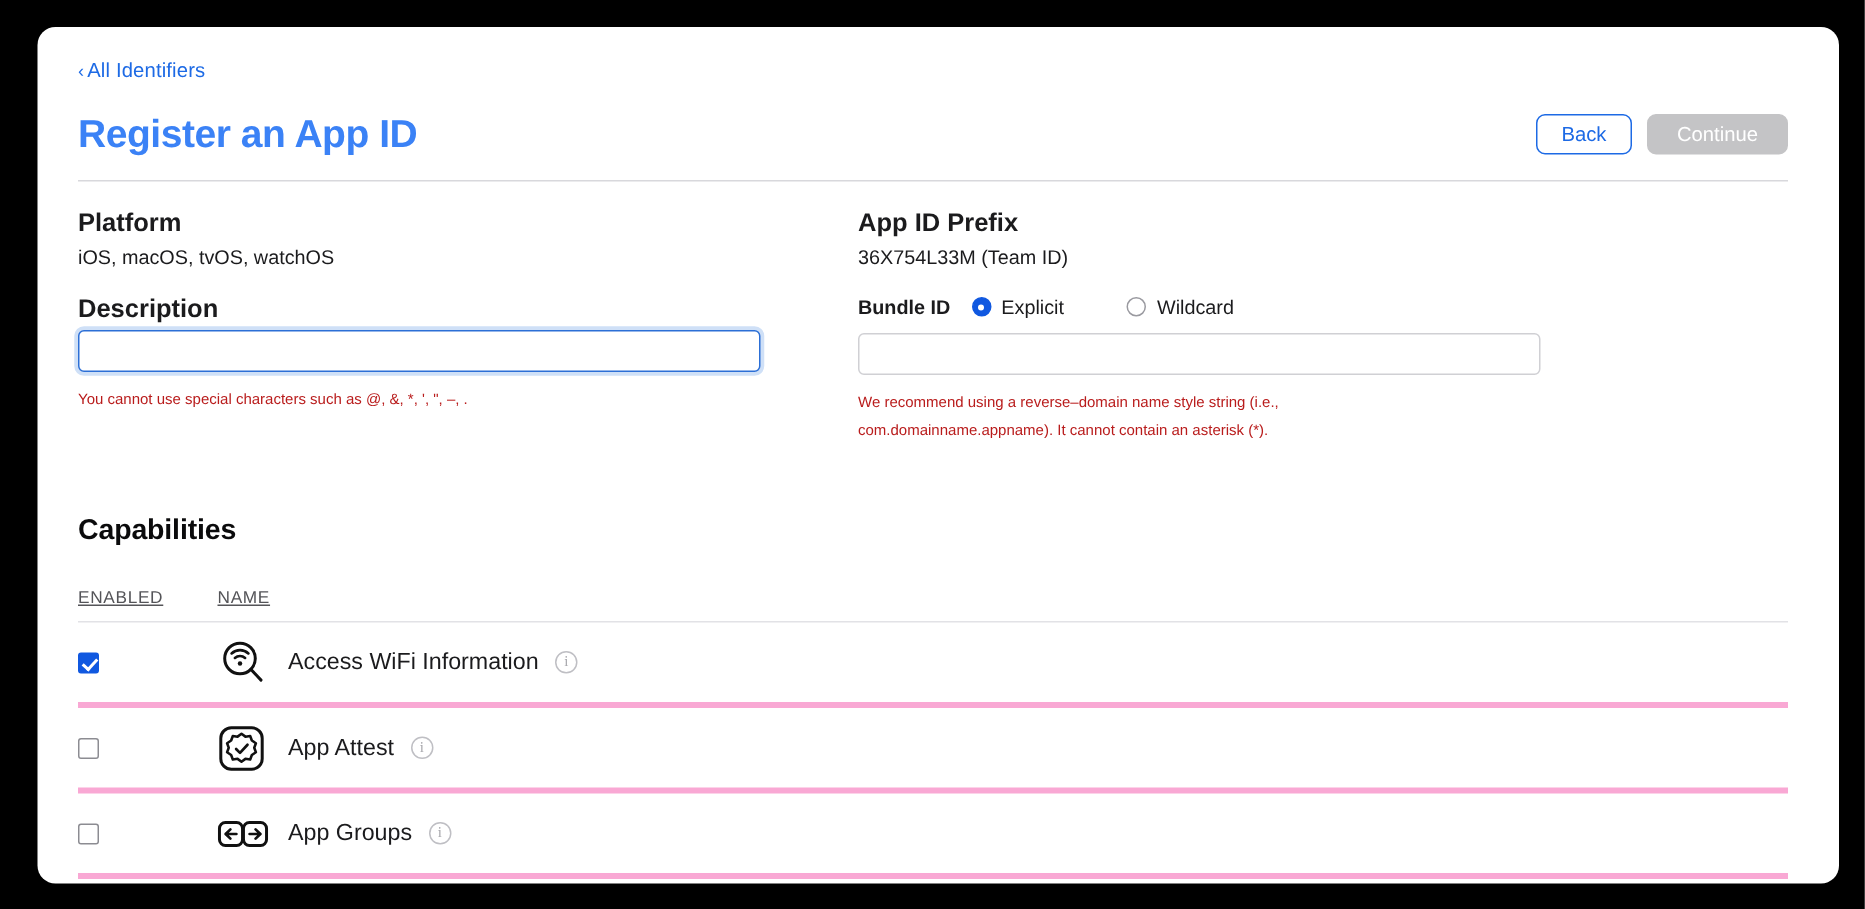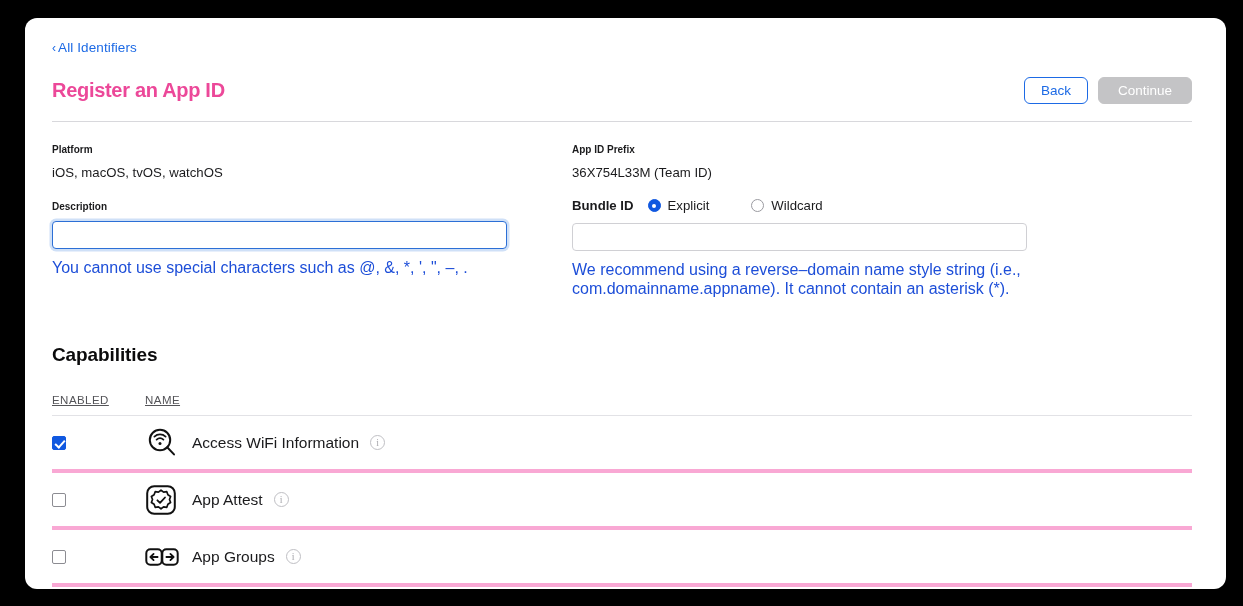--- a/index.html
+++ b/index.html
@@ -43,23 +43,23 @@
 
   
   .title-row {
     display: flex;
     align-items: center;
     justify-content: space-between;
     margin-top: 16px;
     height: 34px;
   }
   .page-title {
-    font-size: 20px;
+    font-size: 26px;
     font-weight: bold;
-    color: #ec4899;
+    color: #3b82f6;
     letter-spacing: -0.3px;
     margin: 0;
   }
   .btn-group { display: flex; align-items: center; gap: 10px; }
   .btn {
     font-size: 13.5px;
     border-radius: 6px;
     padding: 0 16px;
     height: 27px;
     line-height: 25px;
@@ -88,21 +88,21 @@
 
   
   .form-grid {
     display: flex;
     margin-top: 19px;
   }
   .col-left { width: 520px; }
   .col-right { width: 620px; }
 
   .field-label {
-    font-size: 10px;
+    font-size: 17px;
     font-weight: bold;
     color: #1b1b1d;
     margin: 0 0 6px 0;
     line-height: 17px;
   }
   .field-value {
     font-size: 13.2px;
     color: #1b1b1d;
     margin: 0;
     line-height: 18px;
@@ -120,22 +120,22 @@
     font-family: "Liberation Sans", sans-serif;
     padding: 0 8px;
     margin-top: 5px;
     outline: none;
   }
   .text-input.focused {
     border: 1.5px solid #2c6fd6;
     box-shadow: 0 0 0 2.5px #cfe0f7;
   }
   .helper {
-    font-size: 16px;
-    color: #1d4ed8;
+    font-size: 10px;
+    color: #b91c1c;
     margin: 9px 0 0 0;
     line-height: 19px;
   }
 
   .bundle-row {
     display: flex;
     align-items: flex-start;
     gap: 0;
   }
   .bundle-label {

